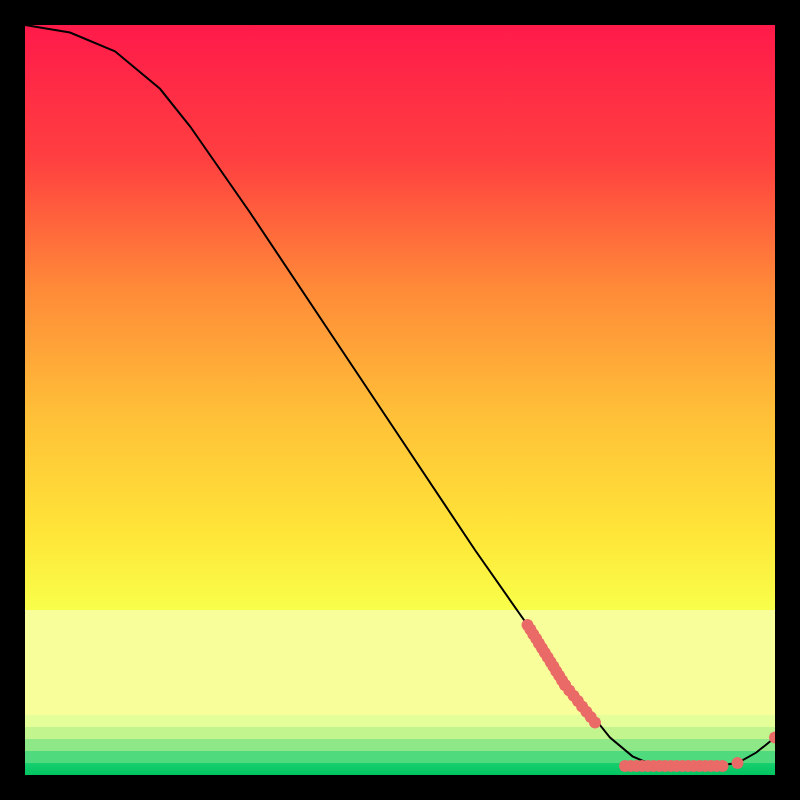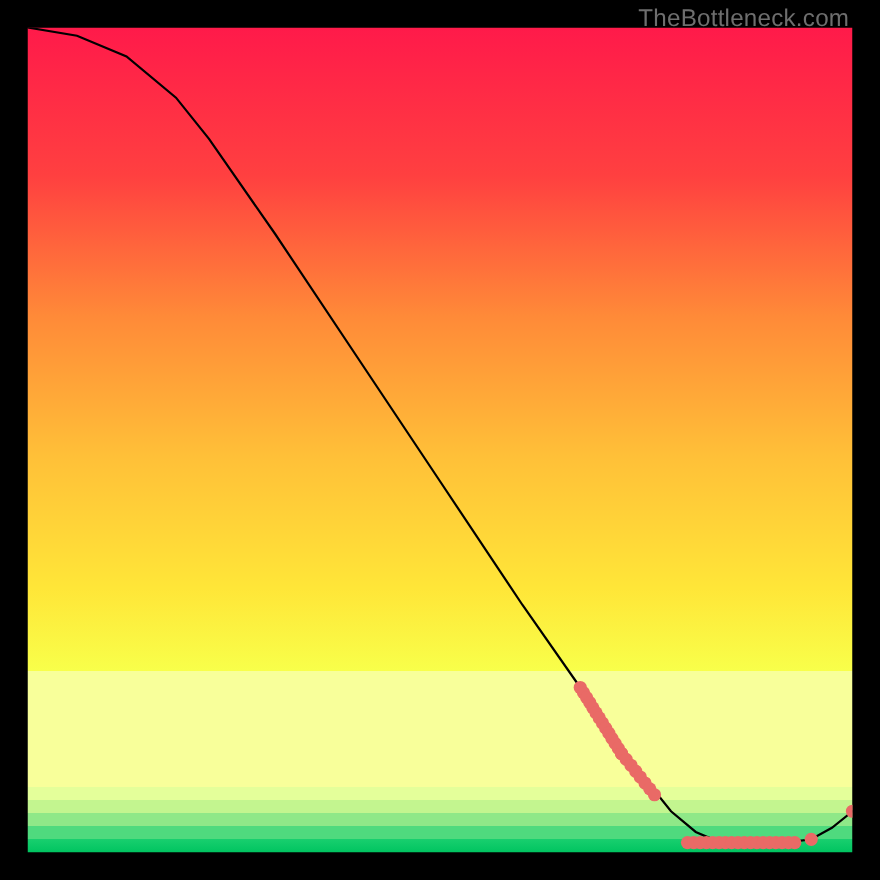--- a/index.html
+++ b/index.html
@@ -32,21 +32,20 @@
     font-size: 22px;
     letter-spacing: 0.2px;
     font-weight: 500;
   }
   svg { display: block; }
 </style>
 </head>
 <body>
 
 <div class="stage">
-  <div class="watermark">TheBottleneck.com</div>
 
   <svg class="plot" viewBox="0 0 750 750" preserveAspectRatio="none">
     <defs>
       <linearGradient id="bg-grad" x1="0" y1="0" x2="0" y2="1">
         <stop offset="0%" stop-color="#ff1a4a"></stop>
         <stop offset="18%" stop-color="#ff4040"></stop>
         <stop offset="35%" stop-color="#ff8a38"></stop>
         <stop offset="52%" stop-color="#ffc038"></stop>
         <stop offset="68%" stop-color="#ffe638"></stop>
         <stop offset="78%" stop-color="#f8ff4a"></stop>

